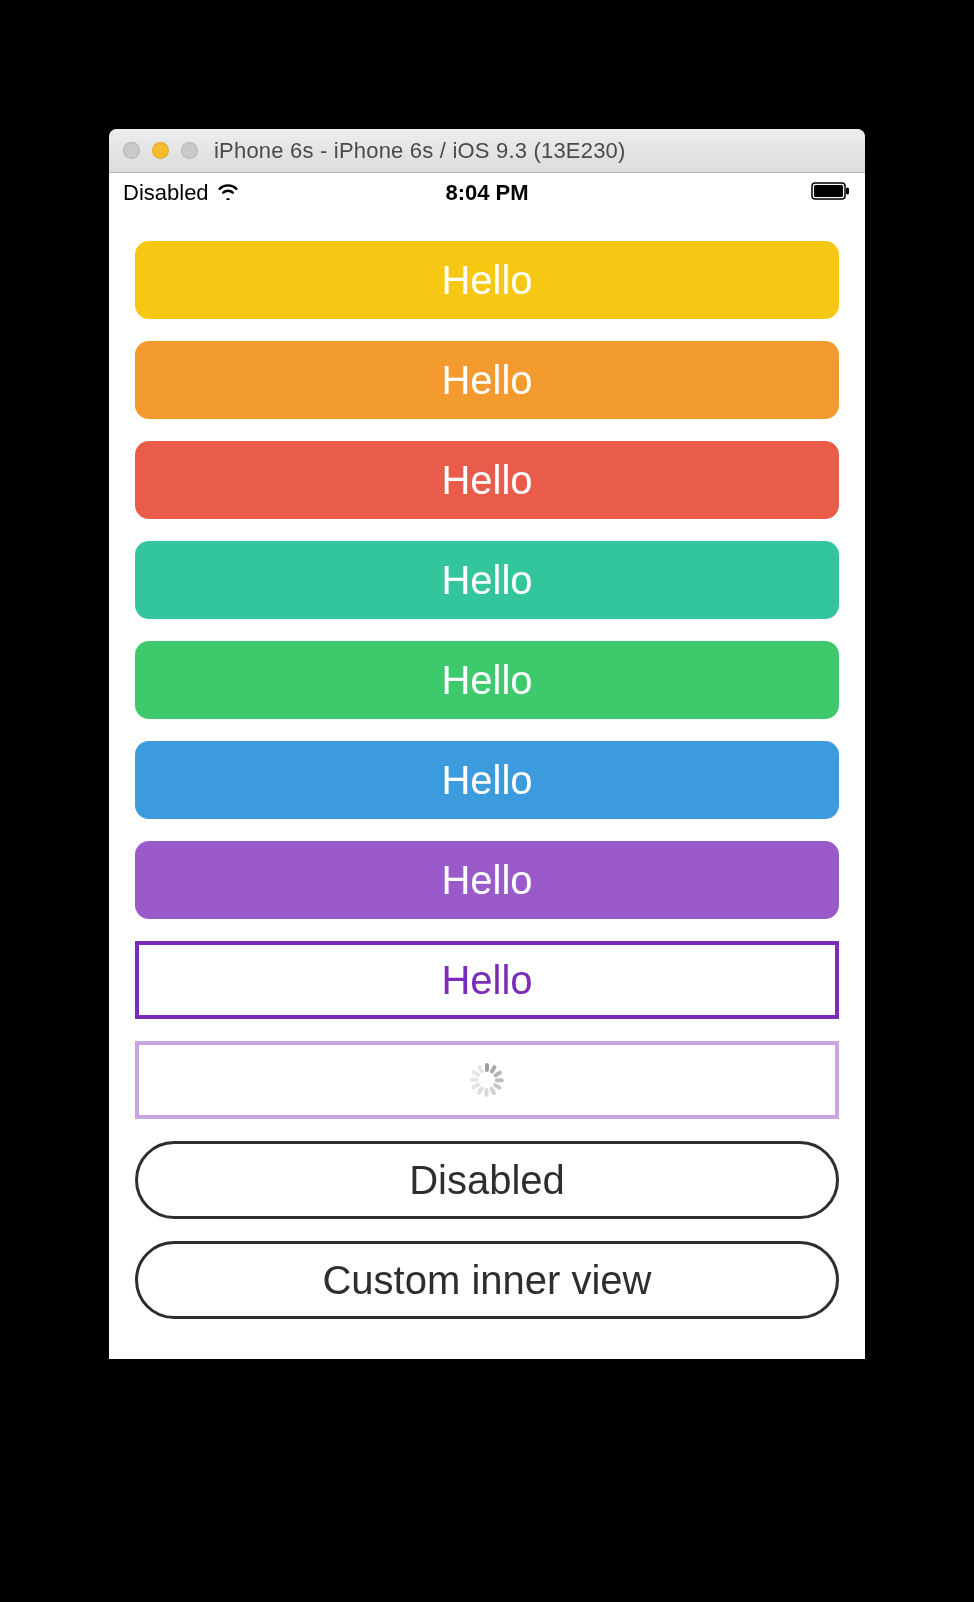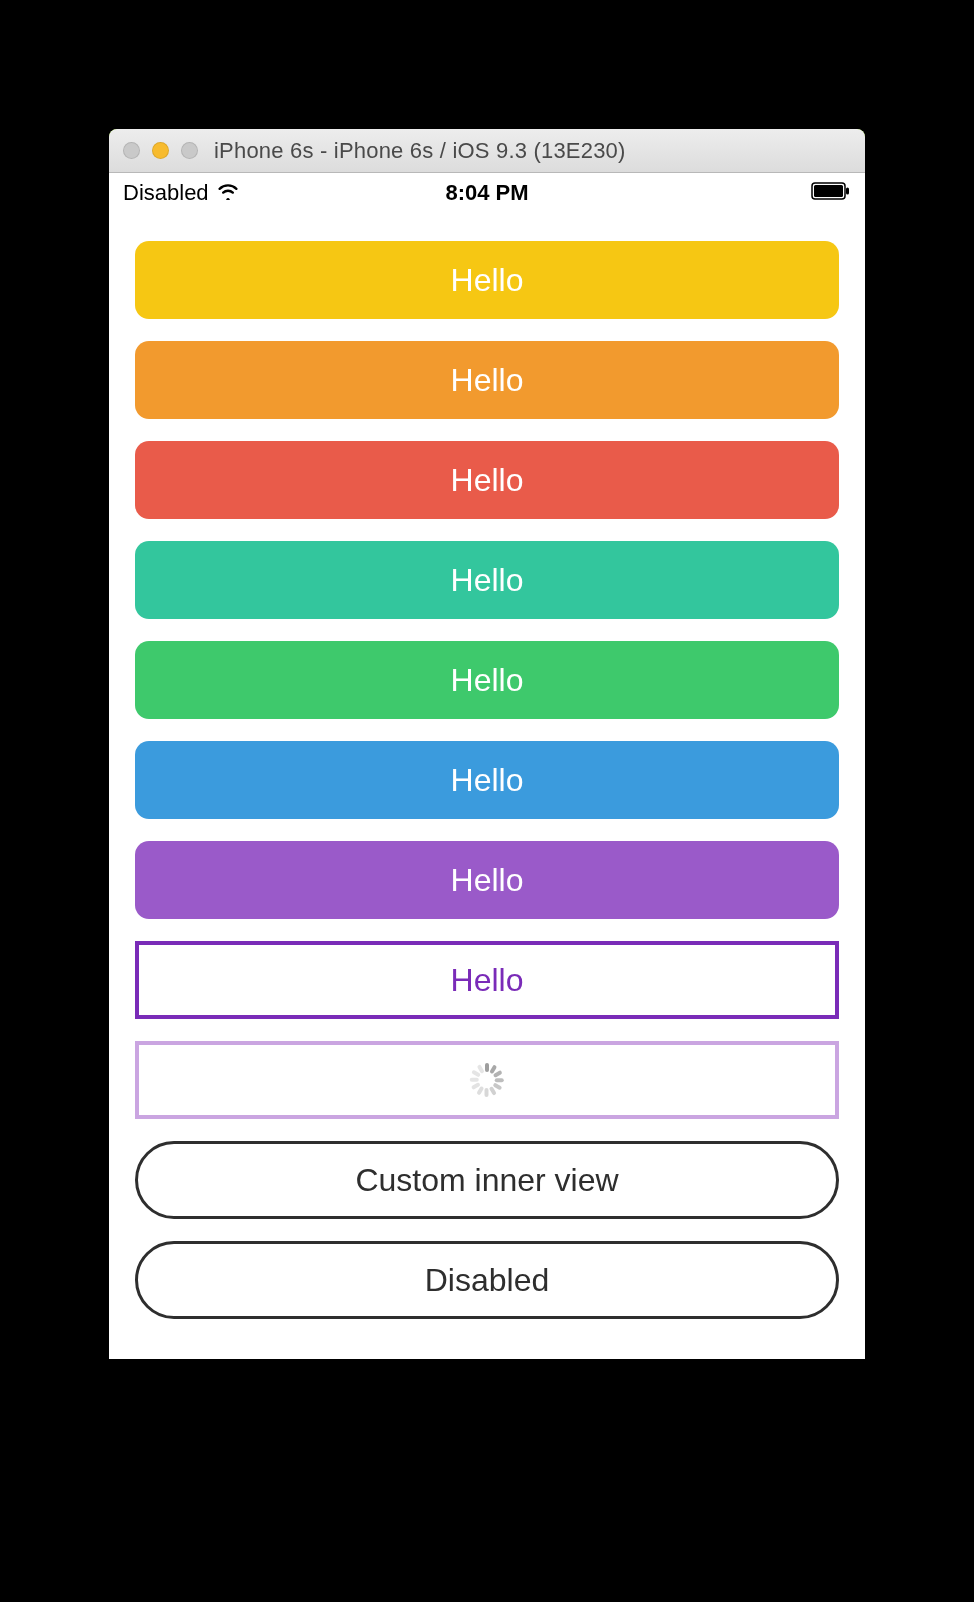--- a/index.html
+++ b/index.html
@@ -104,21 +104,21 @@
       gap: 22px;
       position: relative;
     }
     
     .pbtn {
       height: 78px;
       border-radius: 14px;
       display: flex;
       align-items: center;
       justify-content: center;
-      font-size: 32px;
+      font-size: 40px;
       color: #fff;
       font-weight: 400;
       cursor: pointer;
     }
     
     .pbtn.outlined {
       background: #fff;
       border-radius: 0;
     }
     
@@ -231,21 +231,21 @@
         <div class="spinner-blade" style="transform: rotate(180deg); opacity:0.38;"></div>
         <div class="spinner-blade" style="transform: rotate(210deg); opacity:0.32;"></div>
         <div class="spinner-blade" style="transform: rotate(240deg); opacity:0.28;"></div>
         <div class="spinner-blade" style="transform: rotate(270deg); opacity:0.25;"></div>
         <div class="spinner-blade" style="transform: rotate(300deg); opacity:0.25;"></div>
         <div class="spinner-blade" style="transform: rotate(330deg); opacity:0.25;"></div>
       </div>
     </div>
 
     <div class="pbtn pill">
+      <span>Disabled</span>
+    </div>
+
+    <div class="pbtn pill">
       <span>Custom inner view</span>
-    </div>
-
-    <div class="pbtn pill">
-      <span>Disabled</span>
     </div>
 
   </div>
 </div>
 
 </body></html>

